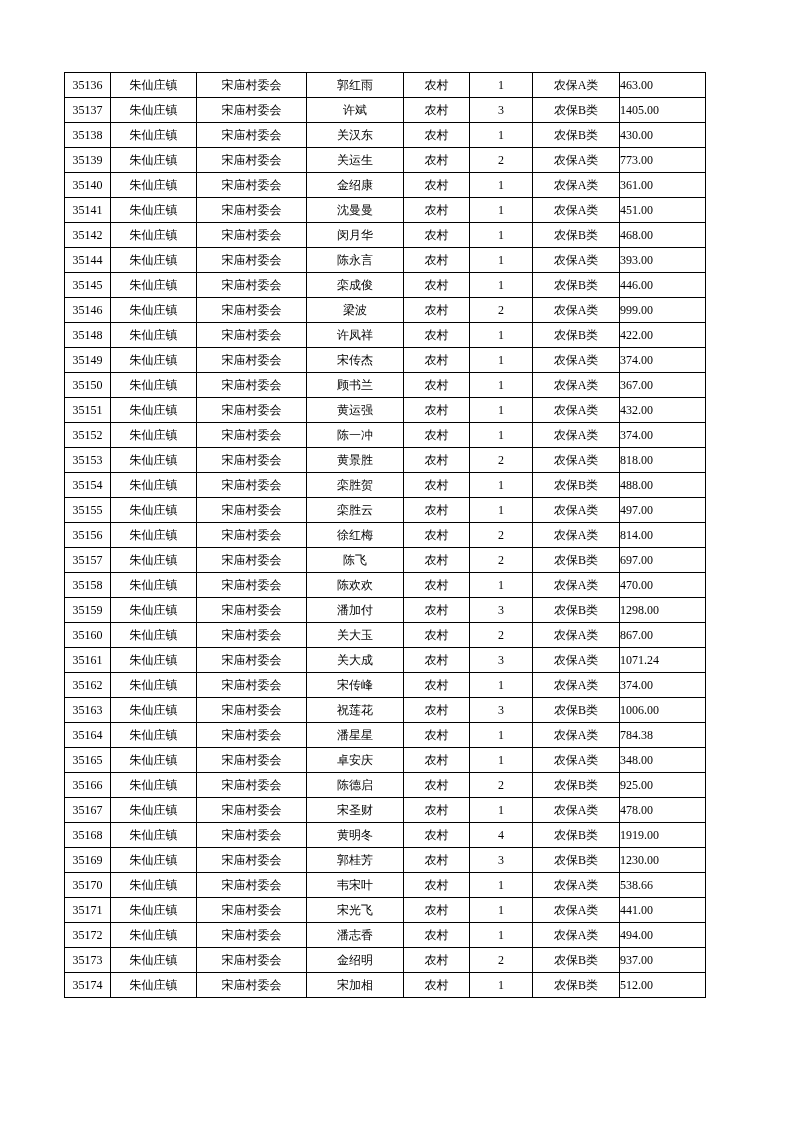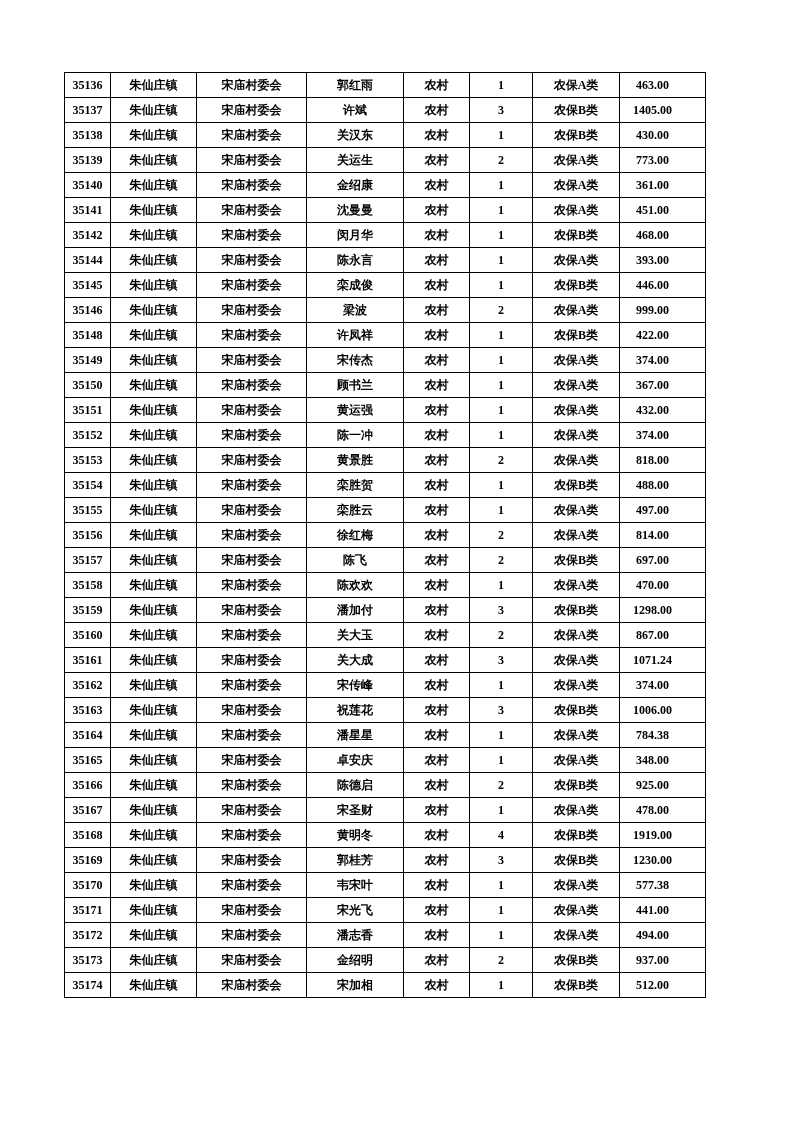--- a/index.html
+++ b/index.html
@@ -16,21 +16,20 @@
   }
   .sheet {
     position: absolute;
     left: 64px;
     top: 72px;
   }
   table.data-table {
     border-collapse: collapse;
     table-layout: fixed;
     width: 641px;
-    font-weight: bold;
   }
   table.data-table td {
     border: 1px solid #000000;
     height: 24px;
     font-size: 12px;
     text-align: center;
     vertical-align: middle;
     padding: 0;
     overflow: hidden;
     white-space: nowrap;
@@ -38,21 +37,21 @@
   
   col.c1 { width: 46px; }
   col.c2 { width: 86px; }
   col.c3 { width: 110px; }
   col.c4 { width: 97px; }
   col.c5 { width: 66px; }
   col.c6 { width: 63px; }
   col.c7 { width: 87px; }
   col.c8 { width: 86px; }
   table.data-table td:nth-child(8) {
-    text-align: center;
+    text-align: left;
     padding-right: 20px;
   }
 </style>
 </head>
 <body>
 
 <div class="sheet">
   <table class="data-table">
     <colgroup>
       <col class="c1">
@@ -386,21 +385,21 @@
           <td>1230.00</td>
         </tr>
         <tr>
           <td>35170</td>
           <td>朱仙庄镇</td>
           <td>宋庙村委会</td>
           <td>韦宋叶</td>
           <td>农村</td>
           <td>1</td>
           <td>农保A类</td>
-          <td>577.38</td>
+          <td>538.66</td>
         </tr>
         <tr>
           <td>35171</td>
           <td>朱仙庄镇</td>
           <td>宋庙村委会</td>
           <td>宋光飞</td>
           <td>农村</td>
           <td>1</td>
           <td>农保A类</td>
           <td>441.00</td>

